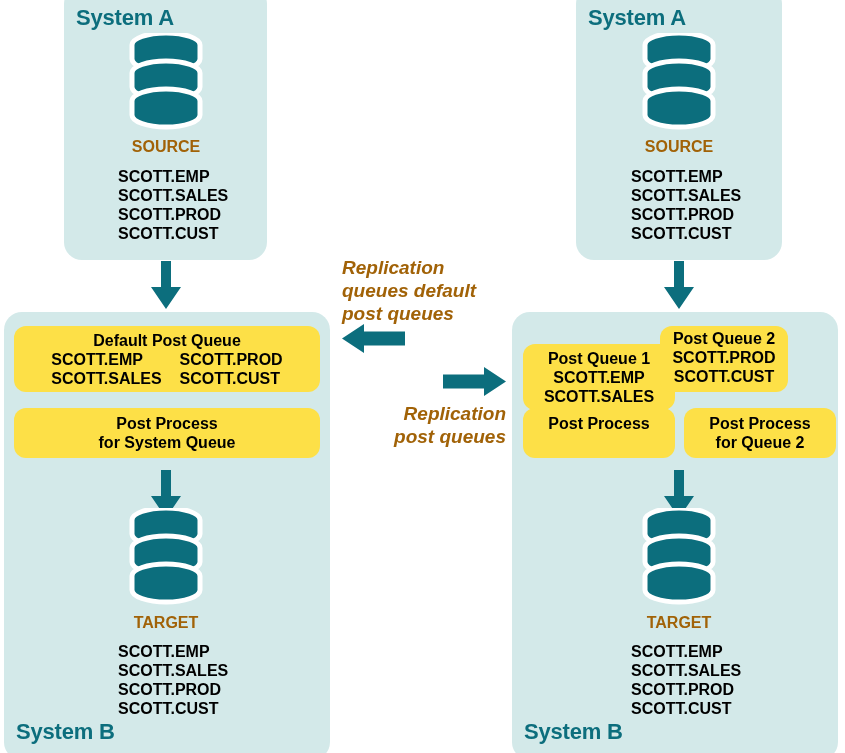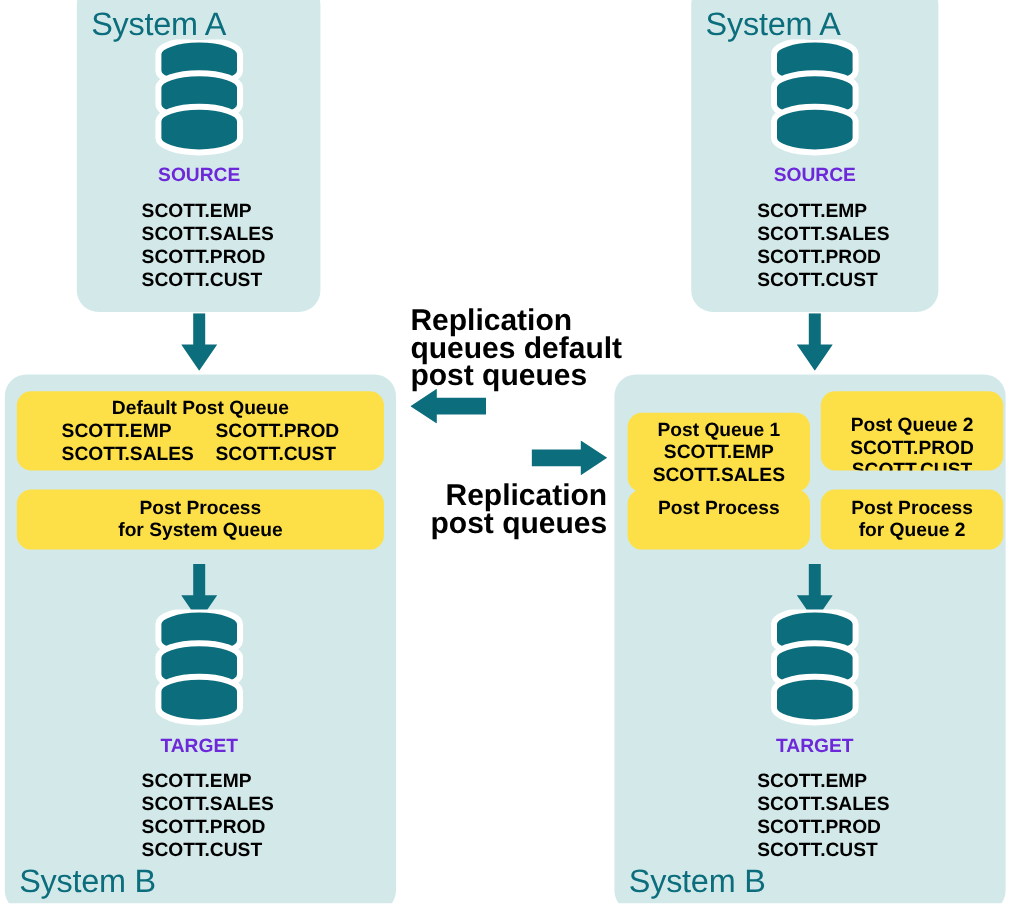--- a/index.html
+++ b/index.html
@@ -18,36 +18,36 @@
     overflow: hidden;
   }
   .panel {
     position: absolute;
     background: #d3e9e9;
     border-radius: 18px;
   }
   .panel-label {
     position: absolute;
     color: #0c6e7d;
-    font-size: 27px;
-    font-weight: normal;
+    font-size: 22px;
+    font-weight: bold;
     letter-spacing: -0.2px;
     white-space: nowrap;
   }
   
   .db {
     position: absolute;
     width: 80px;
     height: 100px;
   }
   .db svg { display: block; width: 80px; height: 100px; }
 
   .caption {
     position: absolute;
-    color: #6d28d9;
+    color: #a16207;
     font-size: 16px;
     font-weight: bold;
     text-align: center;
     white-space: nowrap;
   }
   .tablelist {
     position: absolute;
     color: #000000;
     font-size: 16px;
     font-weight: bold;
@@ -75,25 +75,26 @@
   }
   .wbox .col { text-align: left; }
 
   
   .arrow { position: absolute; }
   .arrow svg { display: block; }
 
   
   .mid-caption {
     position: absolute;
-    color: #000000;
-    font-size: 25px;
+    color: #a16207;
+    font-size: 19px;
     font-weight: bold;
     line-height: 23px;
     white-space: nowrap;
+    font-style: italic;
   }
   .mid-caption.left { text-align: left; }
   .mid-caption.right { text-align: right; }
 </style>
 </head>
 <body>
 
 <div id="canvas">
 
   <div class="panel" style="left:64px; top:-14px; width:203px; height:274px;"></div>
@@ -224,21 +225,21 @@
 
   <div class="panel" style="left:512px; top:312px; width:326px; height:448px;"></div>
   <div class="panel-label" style="left:524px; top:719px;">System B</div>
 
   <div class="wbox" style="left:523px; top:344px; width:152px; height:66px; padding-top:5px;">
     <span class="ttl">Post Queue 1</span>
     <div>SCOTT.EMP</div>
     <div>SCOTT.SALES</div>
   </div>
 
-  <div class="wbox" style="left:684px; top:326px; width:152px; height:66px; padding-top:19px;">
+  <div class="wbox" style="left:660px; top:326px; width:128px; height:66px; padding-top:3px;">
     <span class="ttl">Post Queue 2</span>
     <div>SCOTT.PROD</div>
     <div>SCOTT.CUST</div>
   </div>
 
   <div class="wbox" style="left:523px; top:408px; width:152px; height:50px; padding-top:6px;">
     <div>Post Process</div>
   </div>
 
   <div class="wbox" style="left:684px; top:408px; width:152px; height:50px; padding-top:6px;">

